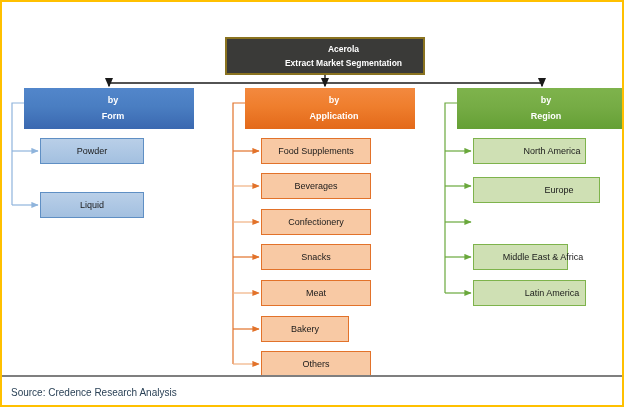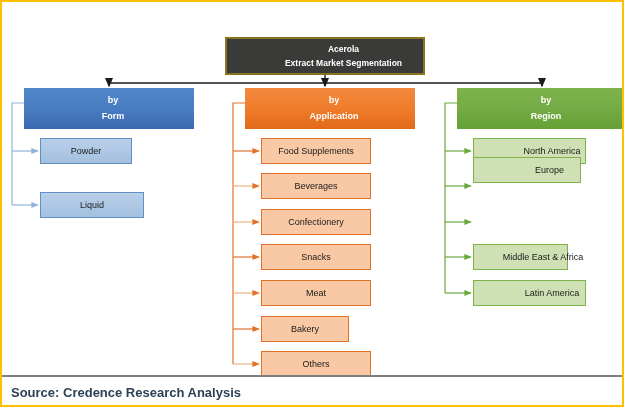--- a/index.html
+++ b/index.html
@@ -104,21 +104,21 @@
   #footer{
     position:absolute;left:-2px;bottom:-2px;
     width:624px;height:32px;
     background:#ffffff;
     border-top:2px solid #7f7f7f;
     box-sizing:border-box;
     display:flex;align-items:center;
   }
   #footer .src{
     margin-left:11px;
-    font-size:13px;font-weight:bold;color:#2b4257;
+    font-size:10px;font-weight:normal;color:#2b4257;
   }
 </style>
 </head>
 <body>
 
 <div id="page">
 
 
   <div id="canvas">
 
@@ -206,33 +206,33 @@
     <div class="cat" id="cat-app">
       <span class="l1">by</span>
       <span class="l2">Application</span>
     </div>
 
     <div class="cat" id="cat-region">
       <span class="l1">by</span>
       <span class="l2">Region</span>
     </div>
 
-    <div class="leaf blue" style="left:38px;top:105px;width:92px;">Powder</div>
+    <div class="leaf blue" style="left:38px;top:105px;width:104px;">Powder</div>
     <div class="leaf blue" style="left:38px;top:159px;width:104px;">Liquid</div>
 
     <div class="leaf orange" style="left:259px;top:105px;width:110px;">Food Supplements</div>
     <div class="leaf orange" style="left:259px;top:140px;width:110px;">Beverages</div>
     <div class="leaf orange" style="left:259px;top:176px;width:110px;">Confectionery</div>
     <div class="leaf orange" style="left:259px;top:211px;width:110px;">Snacks</div>
     <div class="leaf orange" style="left:259px;top:247px;width:110px;">Meat</div>
     <div class="leaf orange" style="left:259px;top:283px;width:88px;">Bakery</div>
     <div class="leaf orange" style="left:259px;top:318px;width:110px;">Others</div>
 
     <div class="leaf green" style="left:471px;top:105px;width:113px;">North America</div>
-    <div class="leaf green" style="left:471px;top:124px;width:108px;text-align:center;">Europe</div>
+    <div class="leaf green" style="left:471px;top:144px;width:127px;text-align:center;">Europe</div>
     <div class="leaf green" style="left:471px;top:211px;width:95px;">Middle East &amp; Africa</div>
     <div class="leaf green" style="left:471px;top:247px;width:113px;">Latin America</div>
 
   </div>
 
   <div id="footer">
     <span class="src">Source: Credence Research Analysis</span>
   </div>
 
 </div>

